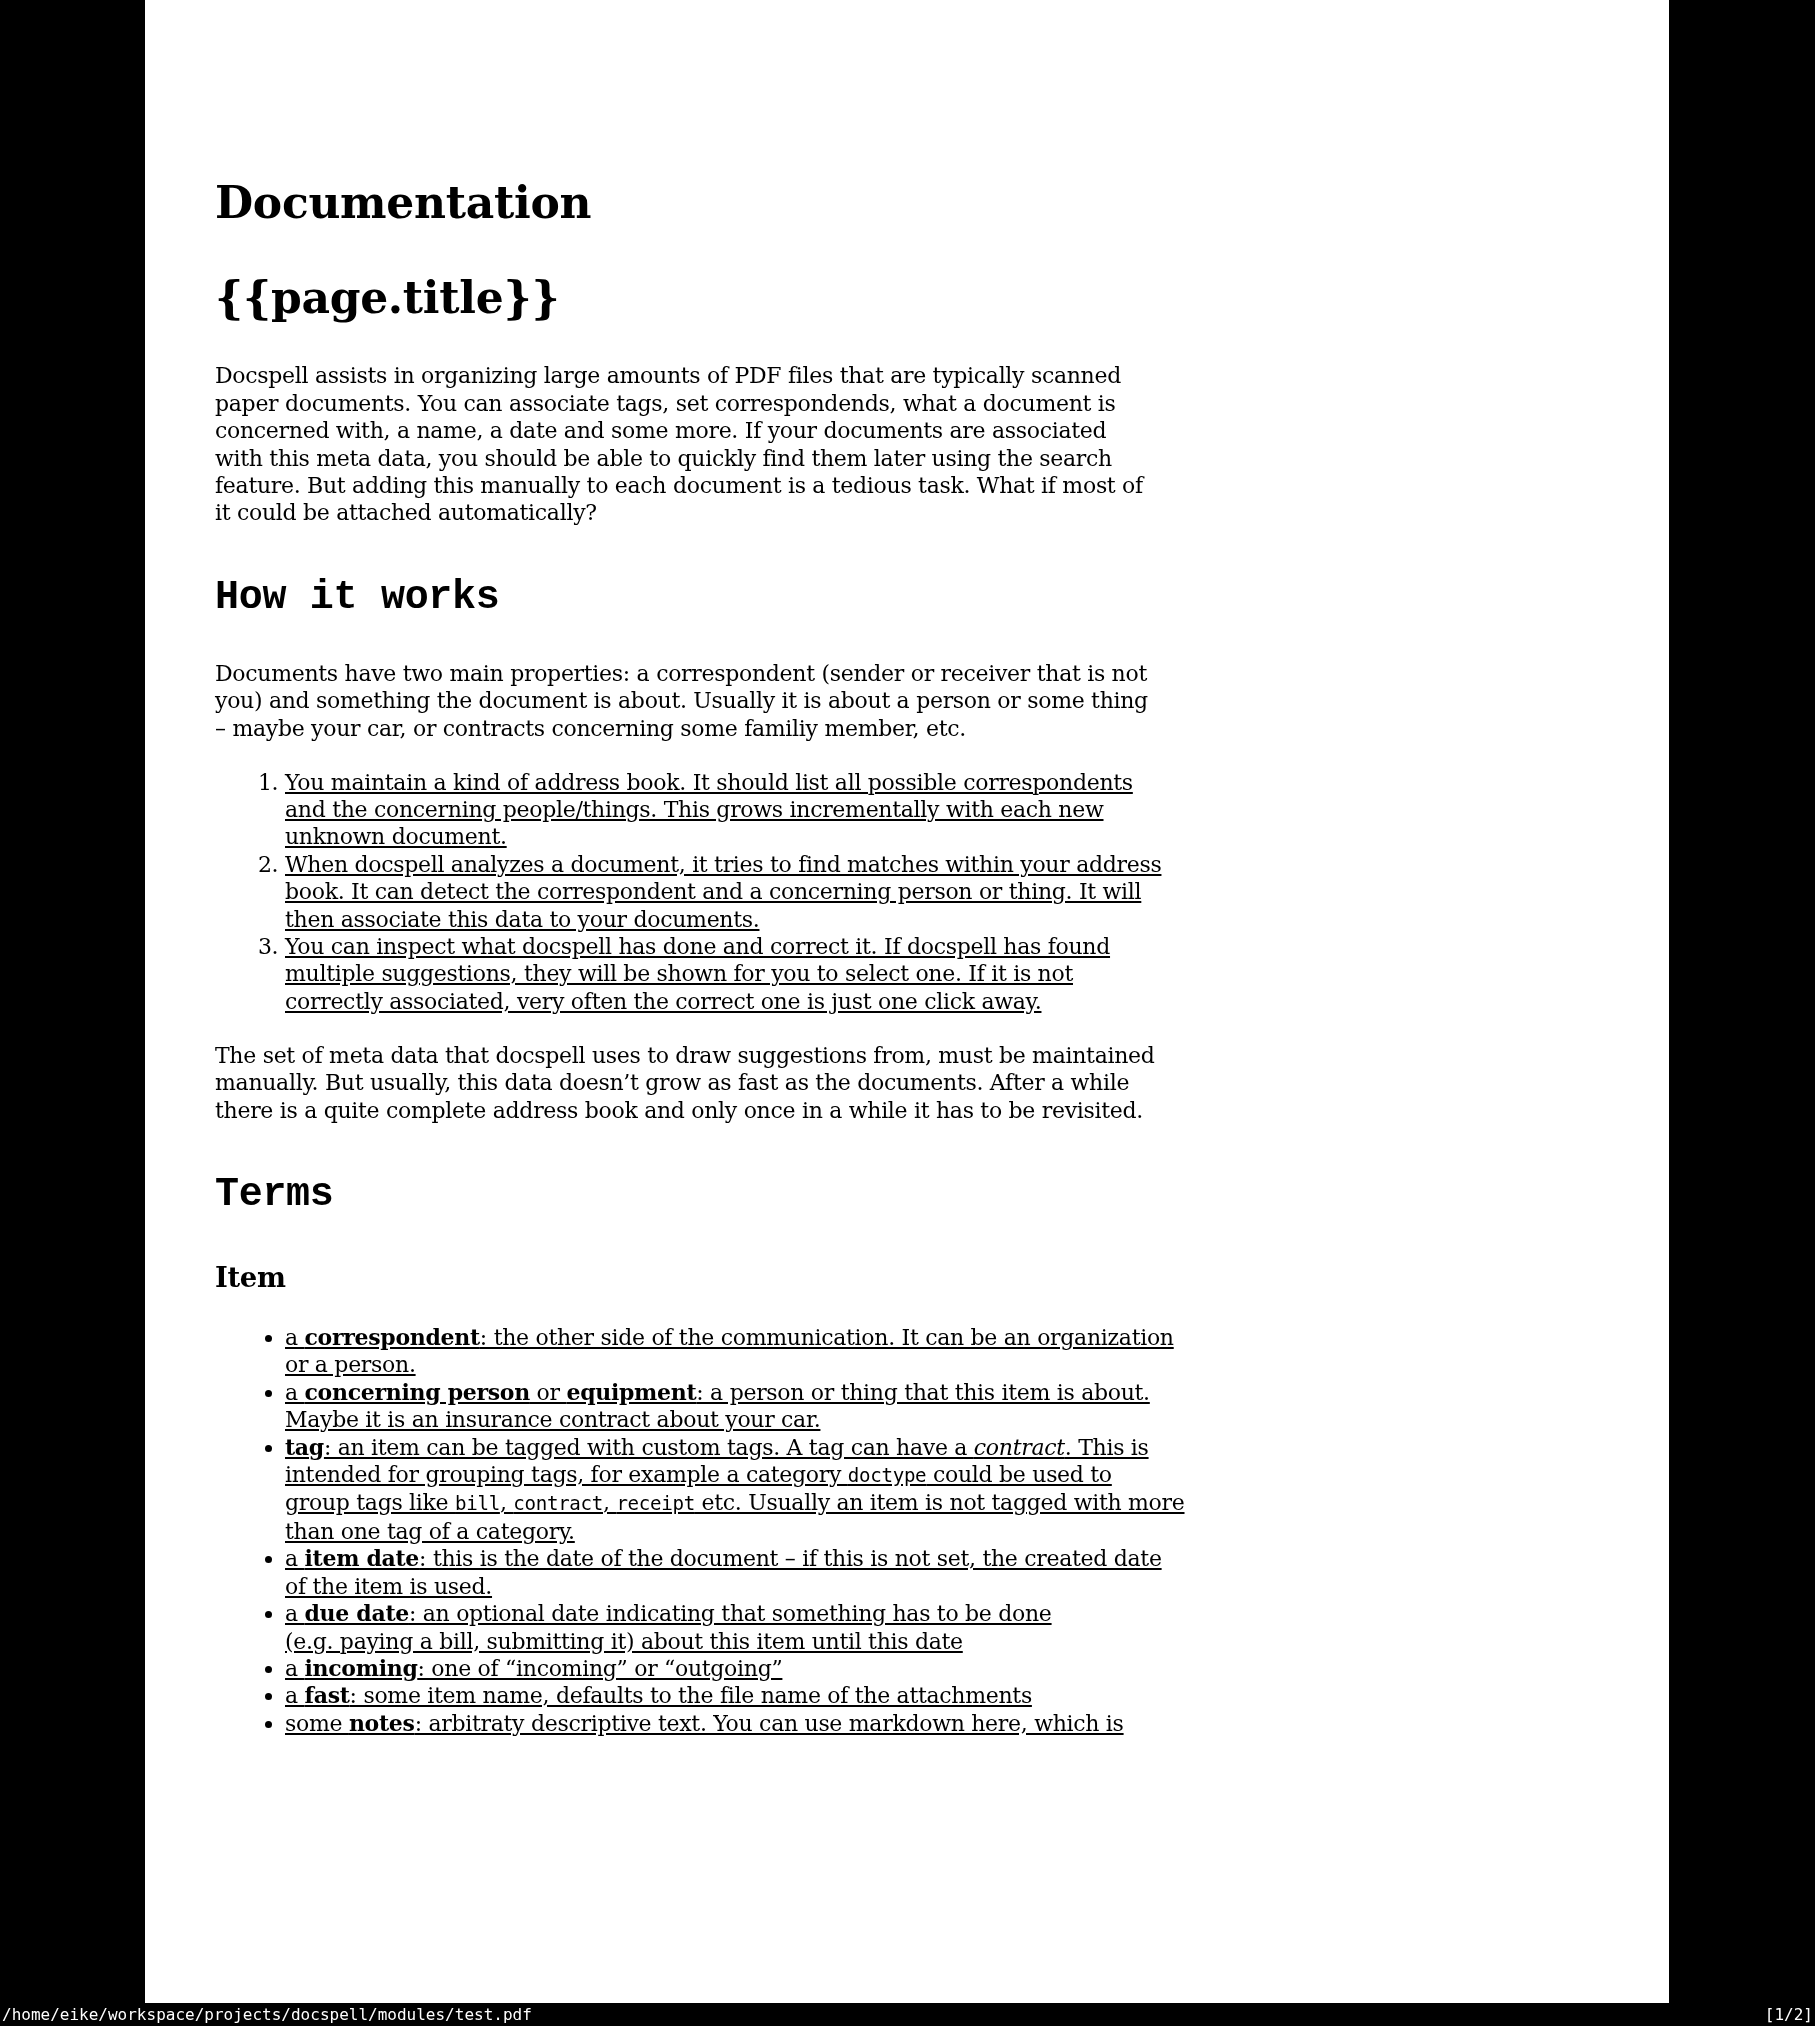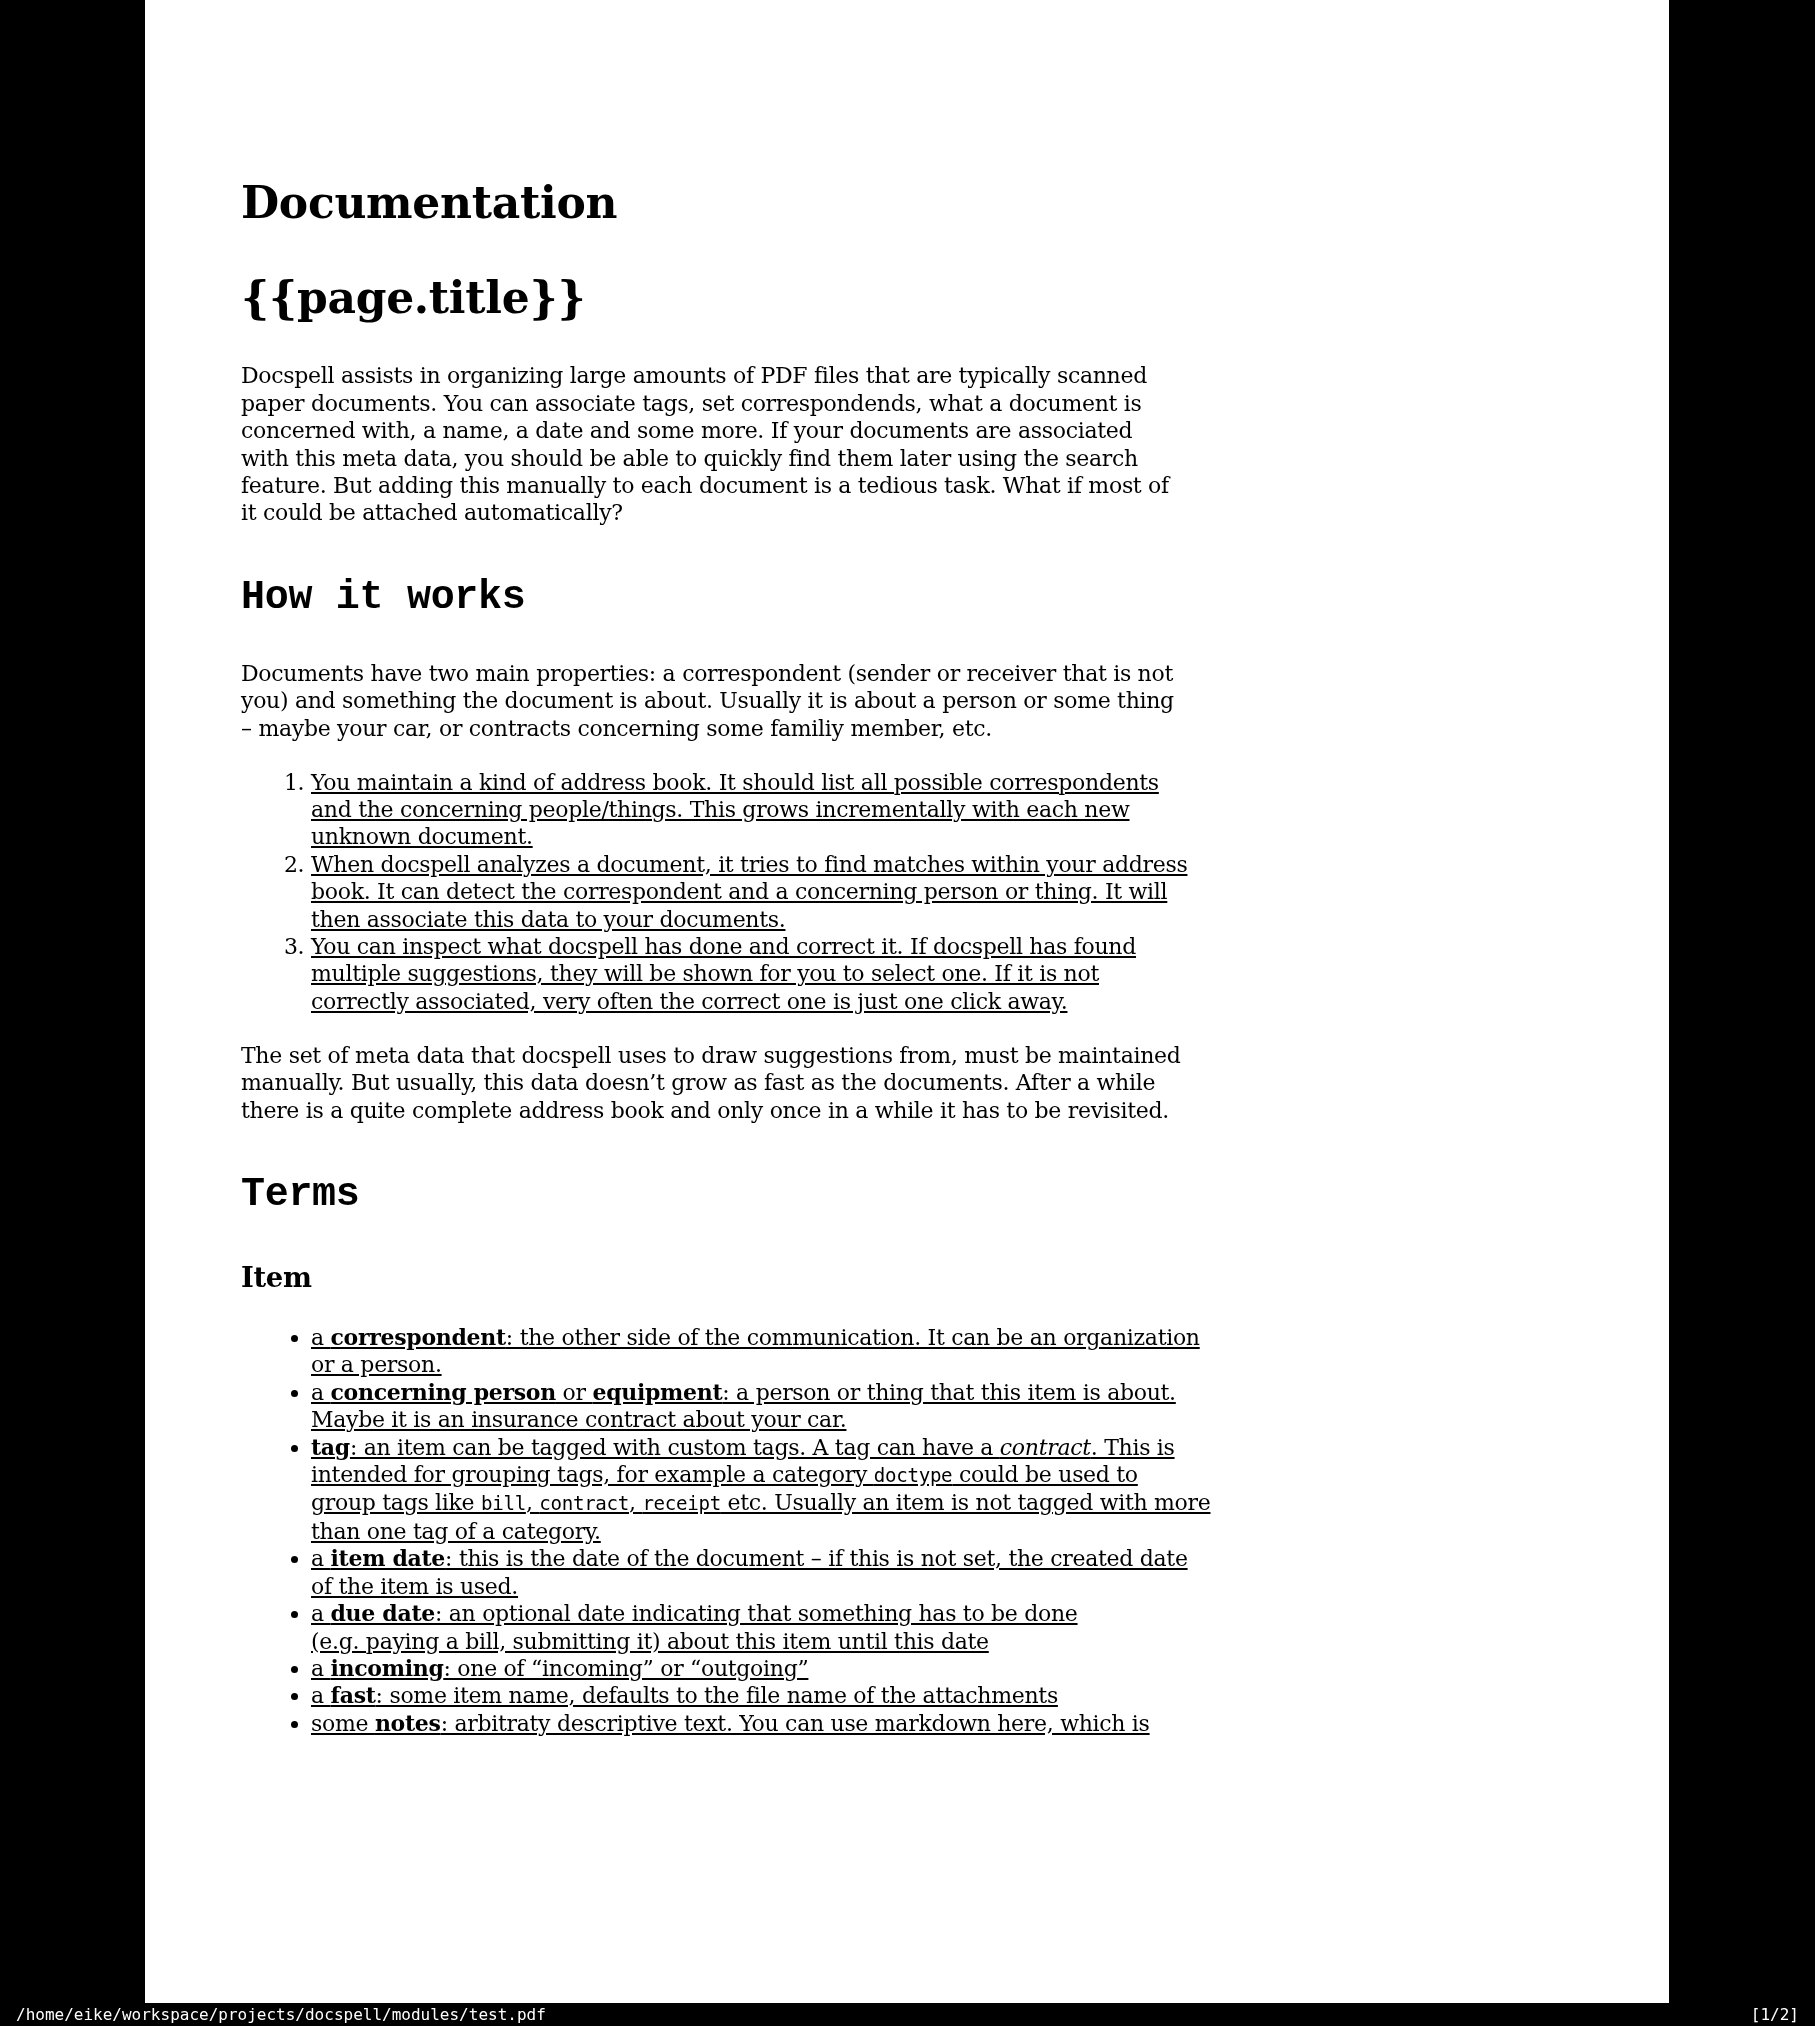--- a/index.html
+++ b/index.html
@@ -15,21 +15,21 @@
     position: absolute;
     left: 145px;
     top: 0;
     width: 1524px;
     height: 2003px;
     background: #ffffff;
     color: #000000;
     overflow: hidden;
   }
   .content {
-    padding: 142px 256px 0 96px;
+    padding: 142px 256px 0 70px;
     font-family: "DejaVu Serif", serif;
     font-size: 22px;
     line-height: 27.4px;
     letter-spacing: -0.3px;
   }
   .content h1 {
     font-size: 44px;
     line-height: 1.05;
     margin: 38px 0 0 0;
     font-weight: bold;
@@ -58,21 +58,21 @@
     position: absolute;
     left: 0; right: 0; bottom: 0;
     height: 23px;
     background: #000000;
     color: #ffffff;
     font-family: "DejaVu Sans Mono", monospace;
     font-size: 16px;
     display: flex;
     justify-content: space-between;
     align-items: center;
-    padding: 0 16px;
+    padding: 0 2px;
     box-sizing: border-box;
     white-space: nowrap;
   }
 </style>
 </head>
 <body>
 
 <div class="viewer">
   <div class="page-area">
     <div class="page">

